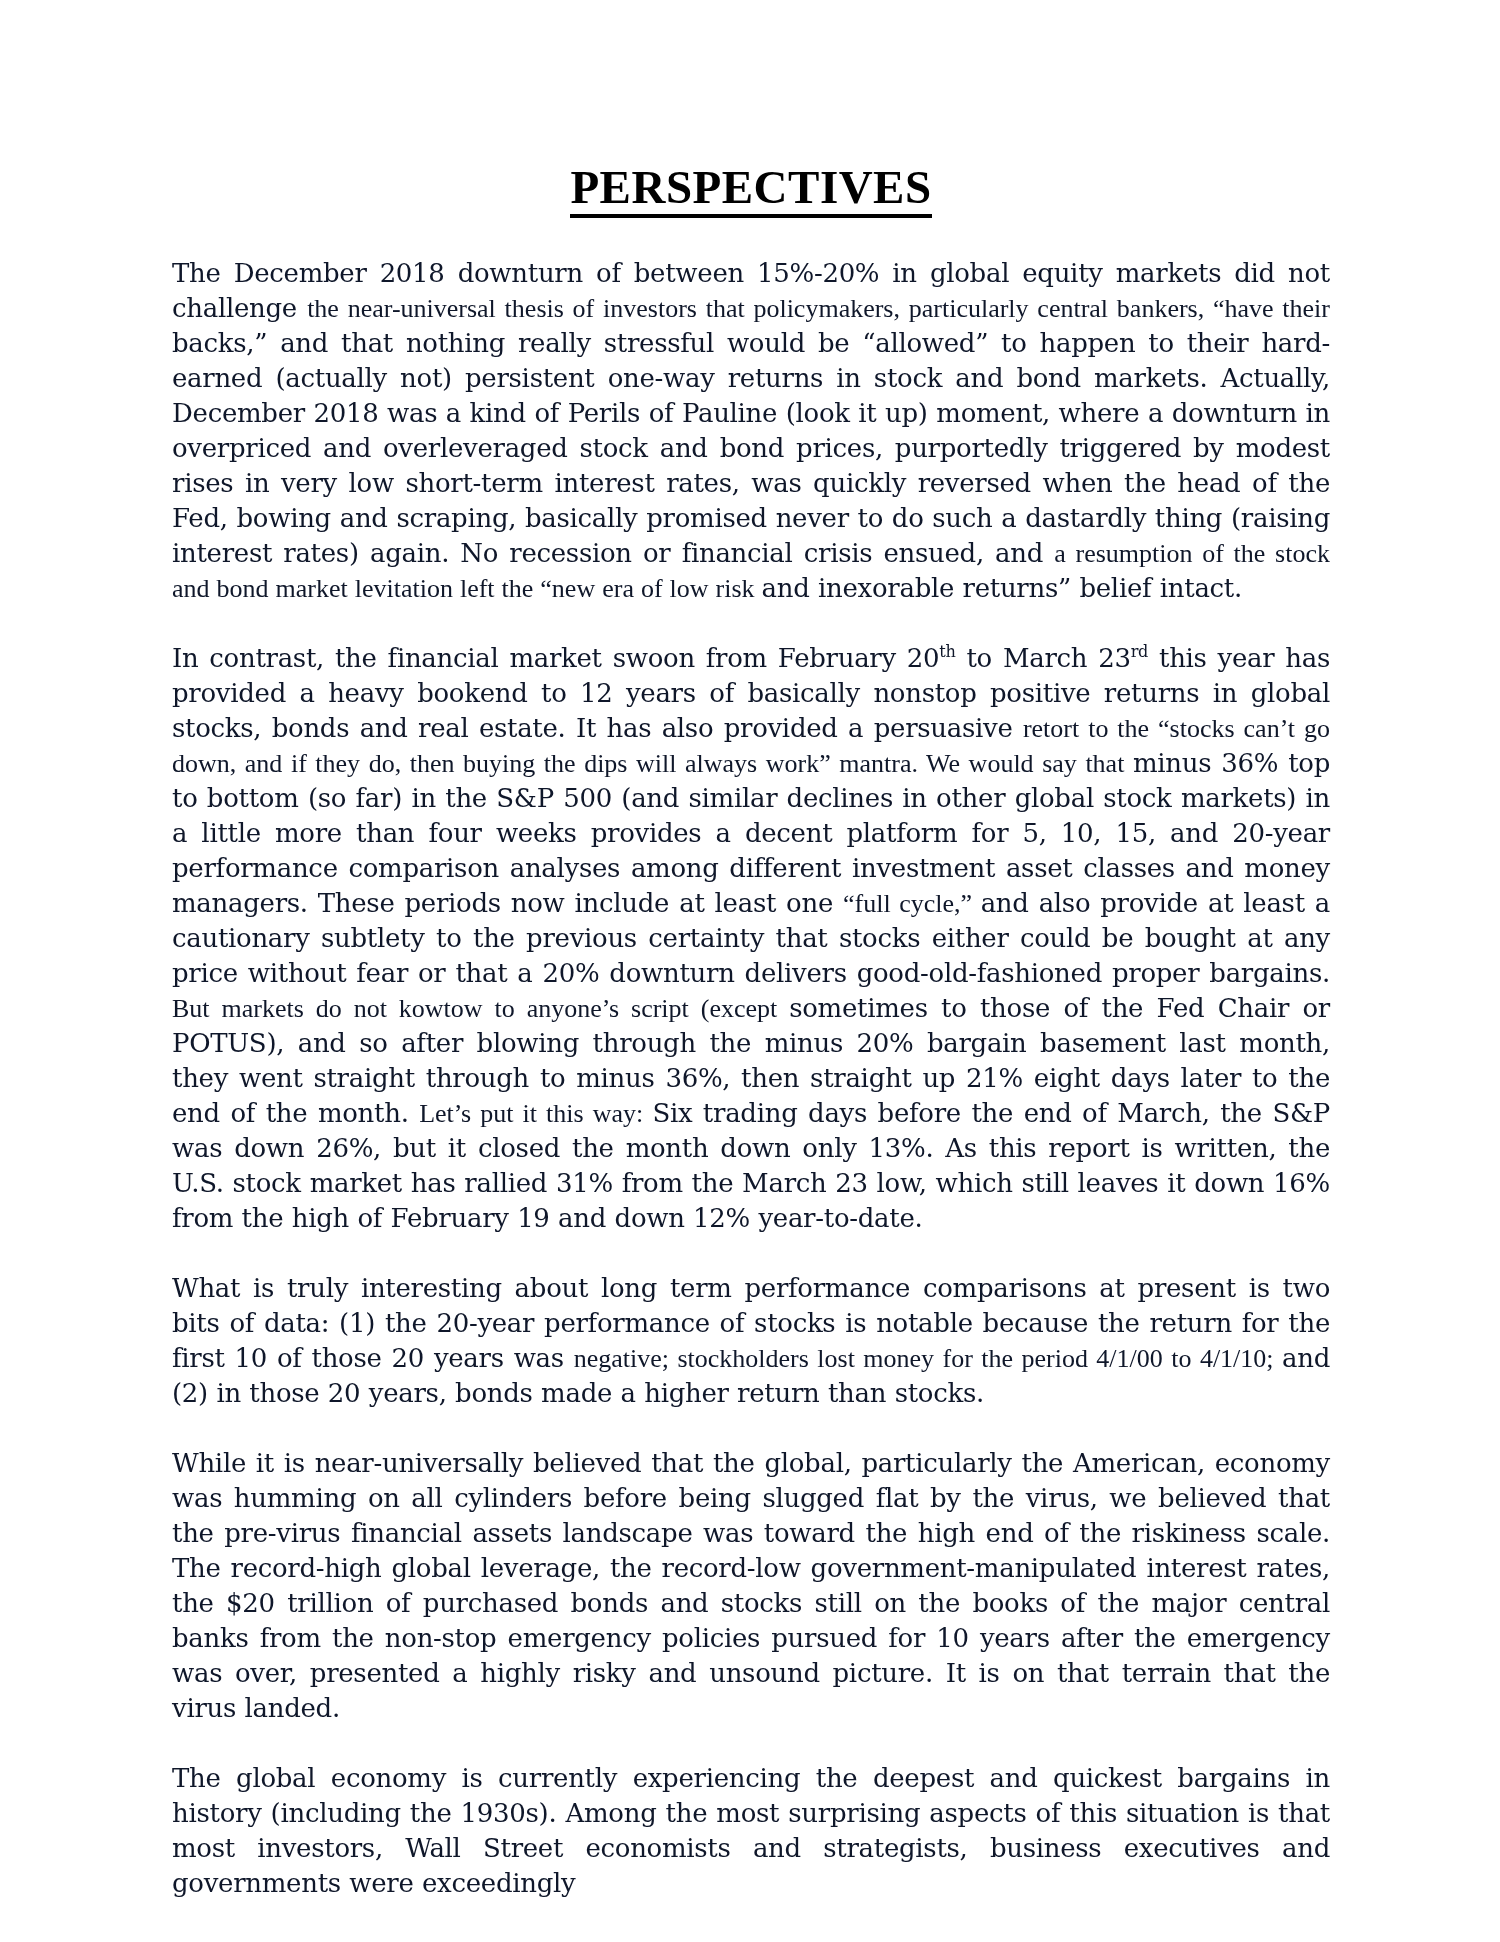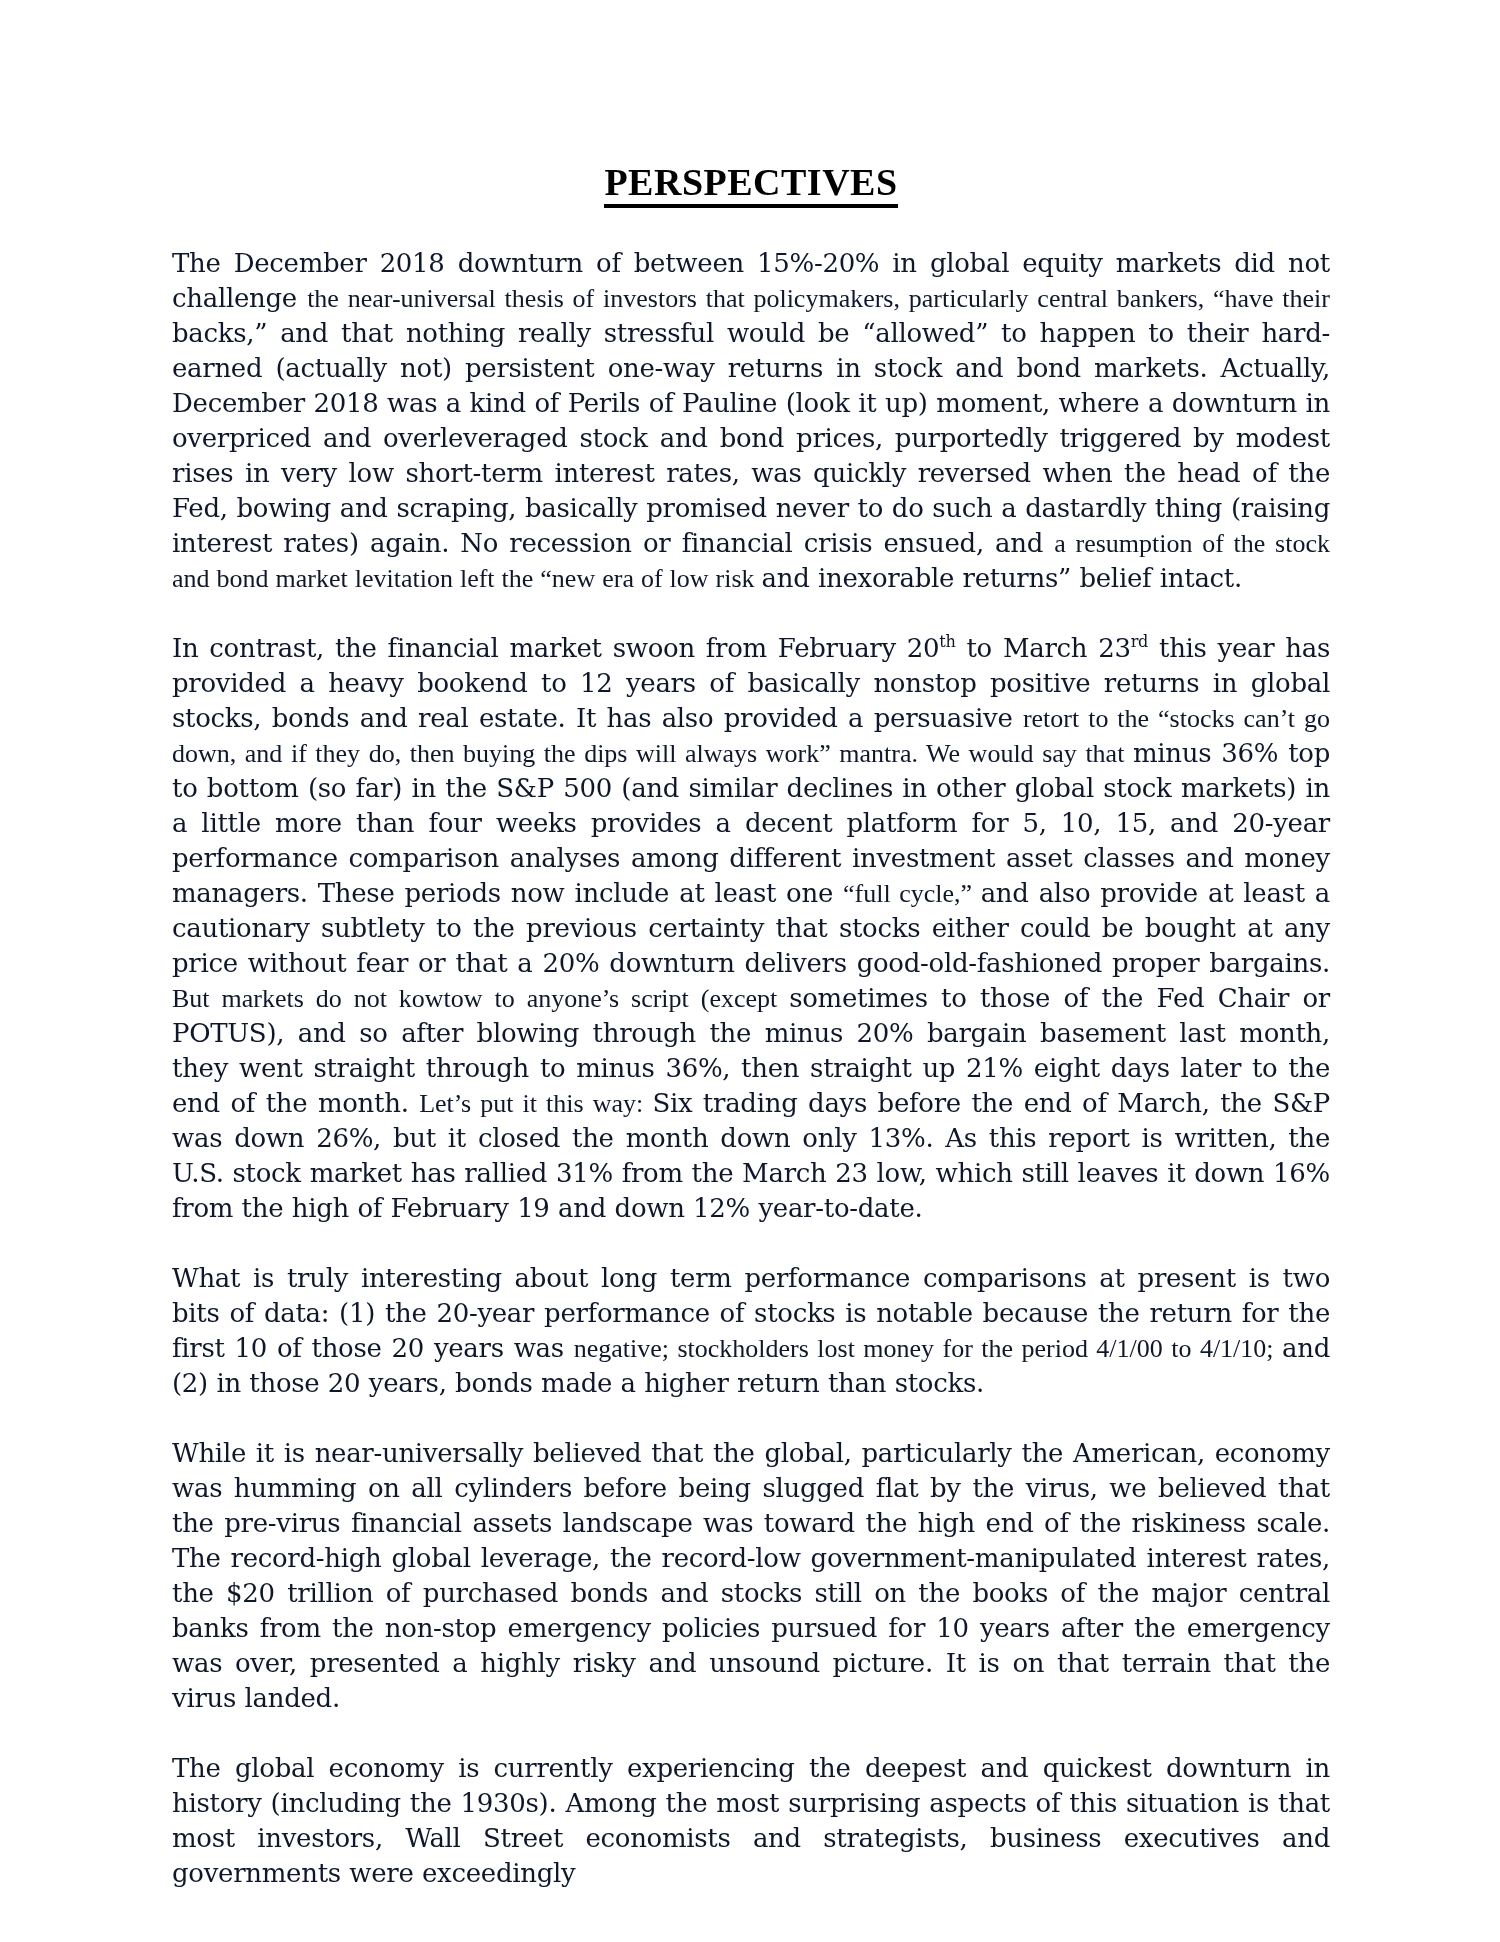--- a/index.html
+++ b/index.html
@@ -19,21 +19,21 @@
     position: absolute;
     left: 172px;
     top: 160px;
     width: 1158px;
   }
   .doc-title {
     text-align: center;
     margin: 0 0 42px 0;
     font-family: "Liberation Serif", serif;
     font-weight: bold;
-    font-size: 38px;
+    font-size: 47px;
     letter-spacing: 0.5px;
     color: #000000;
   }
   .doc-title .underlined {
     border-bottom: 4px solid #000000;
     padding-bottom: 1px;
   }
   .body-text p {
     margin: 0 0 35px 0;
     font-family: "DejaVu Serif", serif;
@@ -59,16 +59,16 @@
 <body>
 
 <div class="page">
   <div class="content">
     <h1 class="doc-title"><span class="underlined">PERSPECTIVES</span></h1>
     <div class="body-text">
         <p><span>The December 2018 downturn of between 15%-20% in global equity markets did not challenge </span><span class="times">the near-universal thesis of investors that policymakers, particularly central bankers, “have their </span><span>backs,” and that nothing really stressful would be “allowed” to happen to their hard-earned (actually not) persistent one-way returns in stock and bond markets. Actually, December 2018 was a kind of Perils of Pauline (look it up) moment, where a downturn in overpriced and overleveraged stock and bond prices, purportedly triggered by modest rises in very low short-term interest rates, was quickly reversed when the head of the Fed, bowing and scraping, basically promised never to do such a dastardly thing (raising interest rates) again. No recession or financial crisis ensued, and </span><span class="times">a resumption of the stock and bond market levitation left the “new era of low risk </span><span>and inexorable returns” belief intact.</span></p>
         <p><span>In contrast, the financial market swoon from February 20</span><sup>th</sup><span> to March 23</span><sup>rd</sup><span> this year has provided a heavy bookend to 12 years of basically nonstop positive returns in global stocks, bonds and real estate. It has also provided a persuasive </span><span class="times">retort to the “stocks can’t go down, and if they do, then buying the dips will always work” mantra. We would say that </span><span>minus 36% top to bottom (so far) in the S&amp;P 500 (and similar declines in other global stock markets) in a little more than four weeks provides a decent platform for 5, 10, 15, and 20-year performance comparison analyses among different investment asset classes and money managers. These periods now include at least one </span><span class="times">“full cycle,” </span><span>and also provide at least a cautionary subtlety to the previous certainty that stocks either could be bought at any price without fear or that a 20% downturn delivers good-old-fashioned proper bargains. </span><span class="times">But markets do not kowtow to anyone’s script (except </span><span>sometimes to those of the Fed Chair or POTUS), and so after blowing through the minus 20% bargain basement last month, they went straight through to minus 36%, then straight up 21% eight days later to the end of the month. </span><span class="times">Let’s put it this way: </span><span>Six trading days before the end of March, the S&amp;P was down 26%, but it closed the month down only 13%. As this report is written, the U.S. stock market has rallied 31% from the March 23 low, which still leaves it down 16% from the high of February 19 and down 12% year-to-date.</span></p>
         <p><span>What is truly interesting about long term performance comparisons at present is two bits of data: (1) the 20-year performance of stocks is notable because the return for the first 10 of those 20 years was </span><span class="times">negative; stockholders lost money for the period 4/1/00 to 4/1/10; </span><span>and (2) in those 20 years, bonds made a higher return than stocks.</span></p>
         <p><span>While it is near-universally believed that the global, particularly the American, economy was humming on all cylinders before being slugged flat by the virus, we believed that the pre-virus financial assets landscape was toward the high end of the riskiness scale. The record-high global leverage, the record-low government-manipulated interest rates, the $20 trillion of purchased bonds and stocks still on the books of the major central banks from the non-stop emergency policies pursued for 10 years after the emergency was over, presented a highly risky and unsound picture. It is on that terrain that the virus landed.</span></p>
-        <p><span>The global economy is currently experiencing the deepest and quickest downturn in history (including the 1930s). Among the most surprising aspects of this situation is that most investors, Wall Street economists and strategists, business executives and governments were exceedingly</span></p>
+        <p><span>The global economy is currently experiencing the deepest and quickest bargains in history (including the 1930s). Among the most surprising aspects of this situation is that most investors, Wall Street economists and strategists, business executives and governments were exceedingly</span></p>
       </div>
   </div>
 </div>
 
 </body></html>

